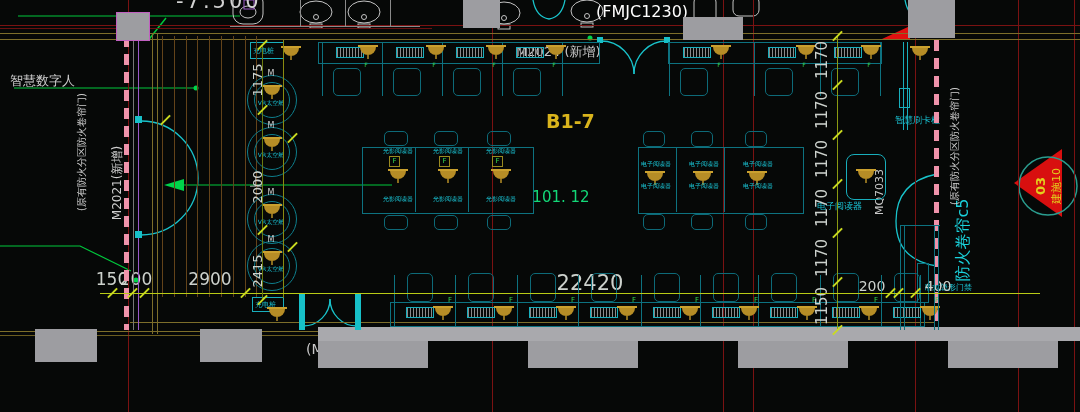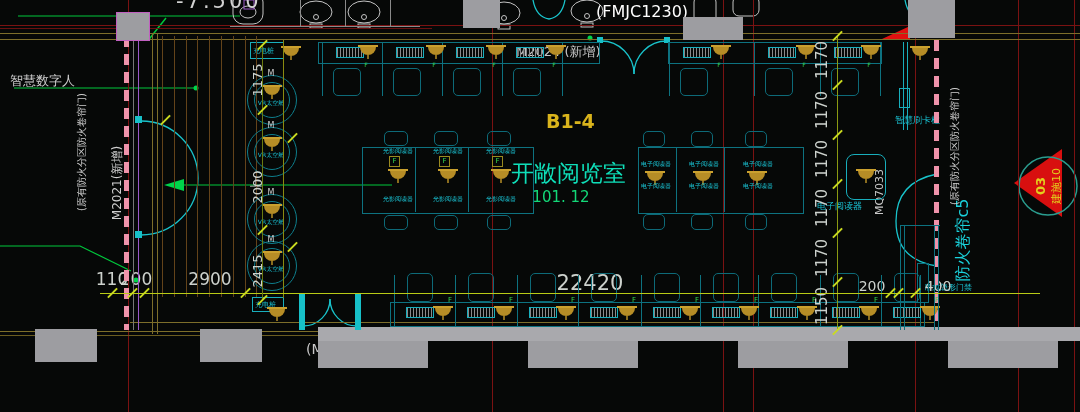--- a/index.html
+++ b/index.html
@@ -78,33 +78,32 @@
     <rect x="244" y="0" width="10" height="9" stroke="#9b59c8" fill="none"></rect>
   </svg>
 
   <span class="abs" style="left:176px;top:-11px;font-size:21px;letter-spacing:3px;color:#d2d2d2">-7.500</span>
   <span class="abs" style="left:596px;top:2px;font-size:16px;color:#ffffff">(FMJC1230)</span>
   <span class="abs" style="left:516px;top:43px;font-size:13px;color:#c8c8c8">M2024 (新增)</span>
   <span class="abs" style="left:10px;top:72px;font-size:13px">智慧数字人</span>
   <span class="abs vtc" style="left:117px;top:183px;font-size:12px">M2021(新增)</span>
   <span class="abs vtc" style="left:82px;top:152px;font-size:10px">(原有防火分区防火卷帘门)</span>
   <span class="abs" style="left:250px;top:174px;font-size:12px">上</span>
-  <span class="abs" style="left:546px;top:110px;font-size:19px;font-weight:bold;color:#d9b41c">B1-4</span>
-  <span class="abs" style="left:511px;top:158px;font-size:23px;color:#0fdfb9">开敞阅览室</span>
+  <span class="abs" style="left:546px;top:110px;font-size:19px;font-weight:bold;color:#d9b41c">B1-7</span>
   <span class="abs ctr" style="left:561px;top:197px;font-size:15px;color:#13d878">101. 12</span>
   <span class="abs" style="left:306px;top:341px;font-size:14px;color:#c8c8c8">(M1524)</span>
   <span class="abs ctr" style="left:948px;top:287px;font-size:8px;color:#1ac5d6">吊式隐形门禁</span>
   <span class="abs" style="left:895px;top:114px;font-size:9px;color:#1ac5d6">智慧刷卡柱</span>
   <span class="abs" style="left:817px;top:200px;font-size:9px;color:#1ac5d6">电子阅读器</span>
   <span class="abs vtc" style="left:879px;top:192px;font-size:11px;color:#c8c8c8">MQ7033</span>
   <span class="abs vtc" style="left:963px;top:240px;font-size:16px;color:#1ad2dc">防火卷帘c5</span>
   <span class="abs vtc" style="left:955px;top:146px;font-size:10px">(原有防火分区防火卷帘门)</span>
   <span class="abs vtc" style="left:1040px;top:186px;font-size:13px;font-weight:bold;color:#e3cf1d">03</span>
   <span class="abs vtc" style="left:1056px;top:186px;font-size:11px;color:#e3cf1d">建施10</span>
-  <span class="abs ctr dim" style="left:112px;top:279px">110</span>
+  <span class="abs ctr dim" style="left:112px;top:279px">150</span>
   <span class="abs ctr dim" style="left:136px;top:279px">200</span>
   <span class="abs ctr dim" style="left:210px;top:279px">2900</span>
   <span class="abs ctr" style="left:590px;top:283px;font-size:21px;color:#cdd2cd">22420</span>
   <span class="abs ctr" style="left:872px;top:286px;font-size:14px;color:#cdd2cd">200</span>
   <span class="abs ctr" style="left:938px;top:286px;font-size:14px;color:#cdd2cd">400</span>
   <div class="abs" style="left:250px;top:42px;width:32px;height:15px;border:1px solid #18aebc;text-align:center">
     <span class="abs" style="left:2px;top:3px;font-size:7px;color:#1ac5d6;white-space:nowrap">充电桩</span>
   </div>
   <div class="abs" style="left:252px;top:297px;width:30px;height:13px;border:1px solid #18aebc;text-align:center">
     <span class="abs" style="left:2px;top:2px;font-size:7px;color:#1ac5d6;white-space:nowrap">充电桩</span>

